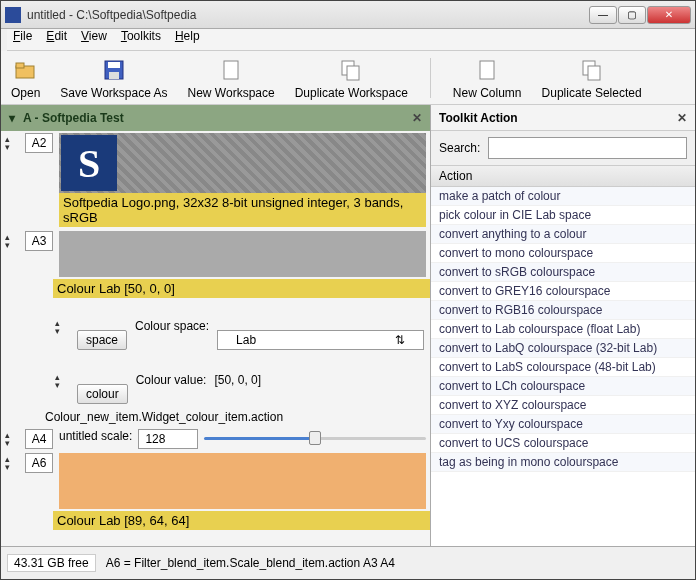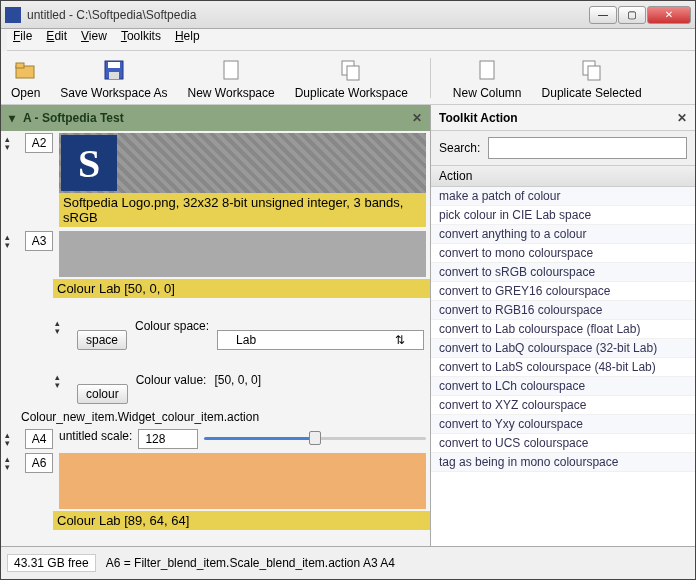--- a/index.html
+++ b/index.html
@@ -164,21 +164,21 @@
               <span>Lab</span>
               <span>⇅</span>
             </div>
         </div>
         <div class="ctrlrow" style="margin-left:48px">
           <div class="arrows">▴<br>▾</div>
           <div class="btn">colour</div>
           <span>Colour value:</span>
           <span>[50, 0, 0]</span>
         </div>
-        <div class="ctrlrow" style="margin-left:14px">
+        <div class="ctrlrow" style="margin-left:38px">
           <span>Colour_new_item.Widget_colour_item.action</span>
         </div>
 
         <div class="row">
           <div class="arrows">▴<br>▾</div>
           <div class="cellid">A4</div>
           <span>untitled scale:</span>
           <div class="txtinput">128</div>
           <div class="slider" style="--p:50%">
               <div class="track"></div>

